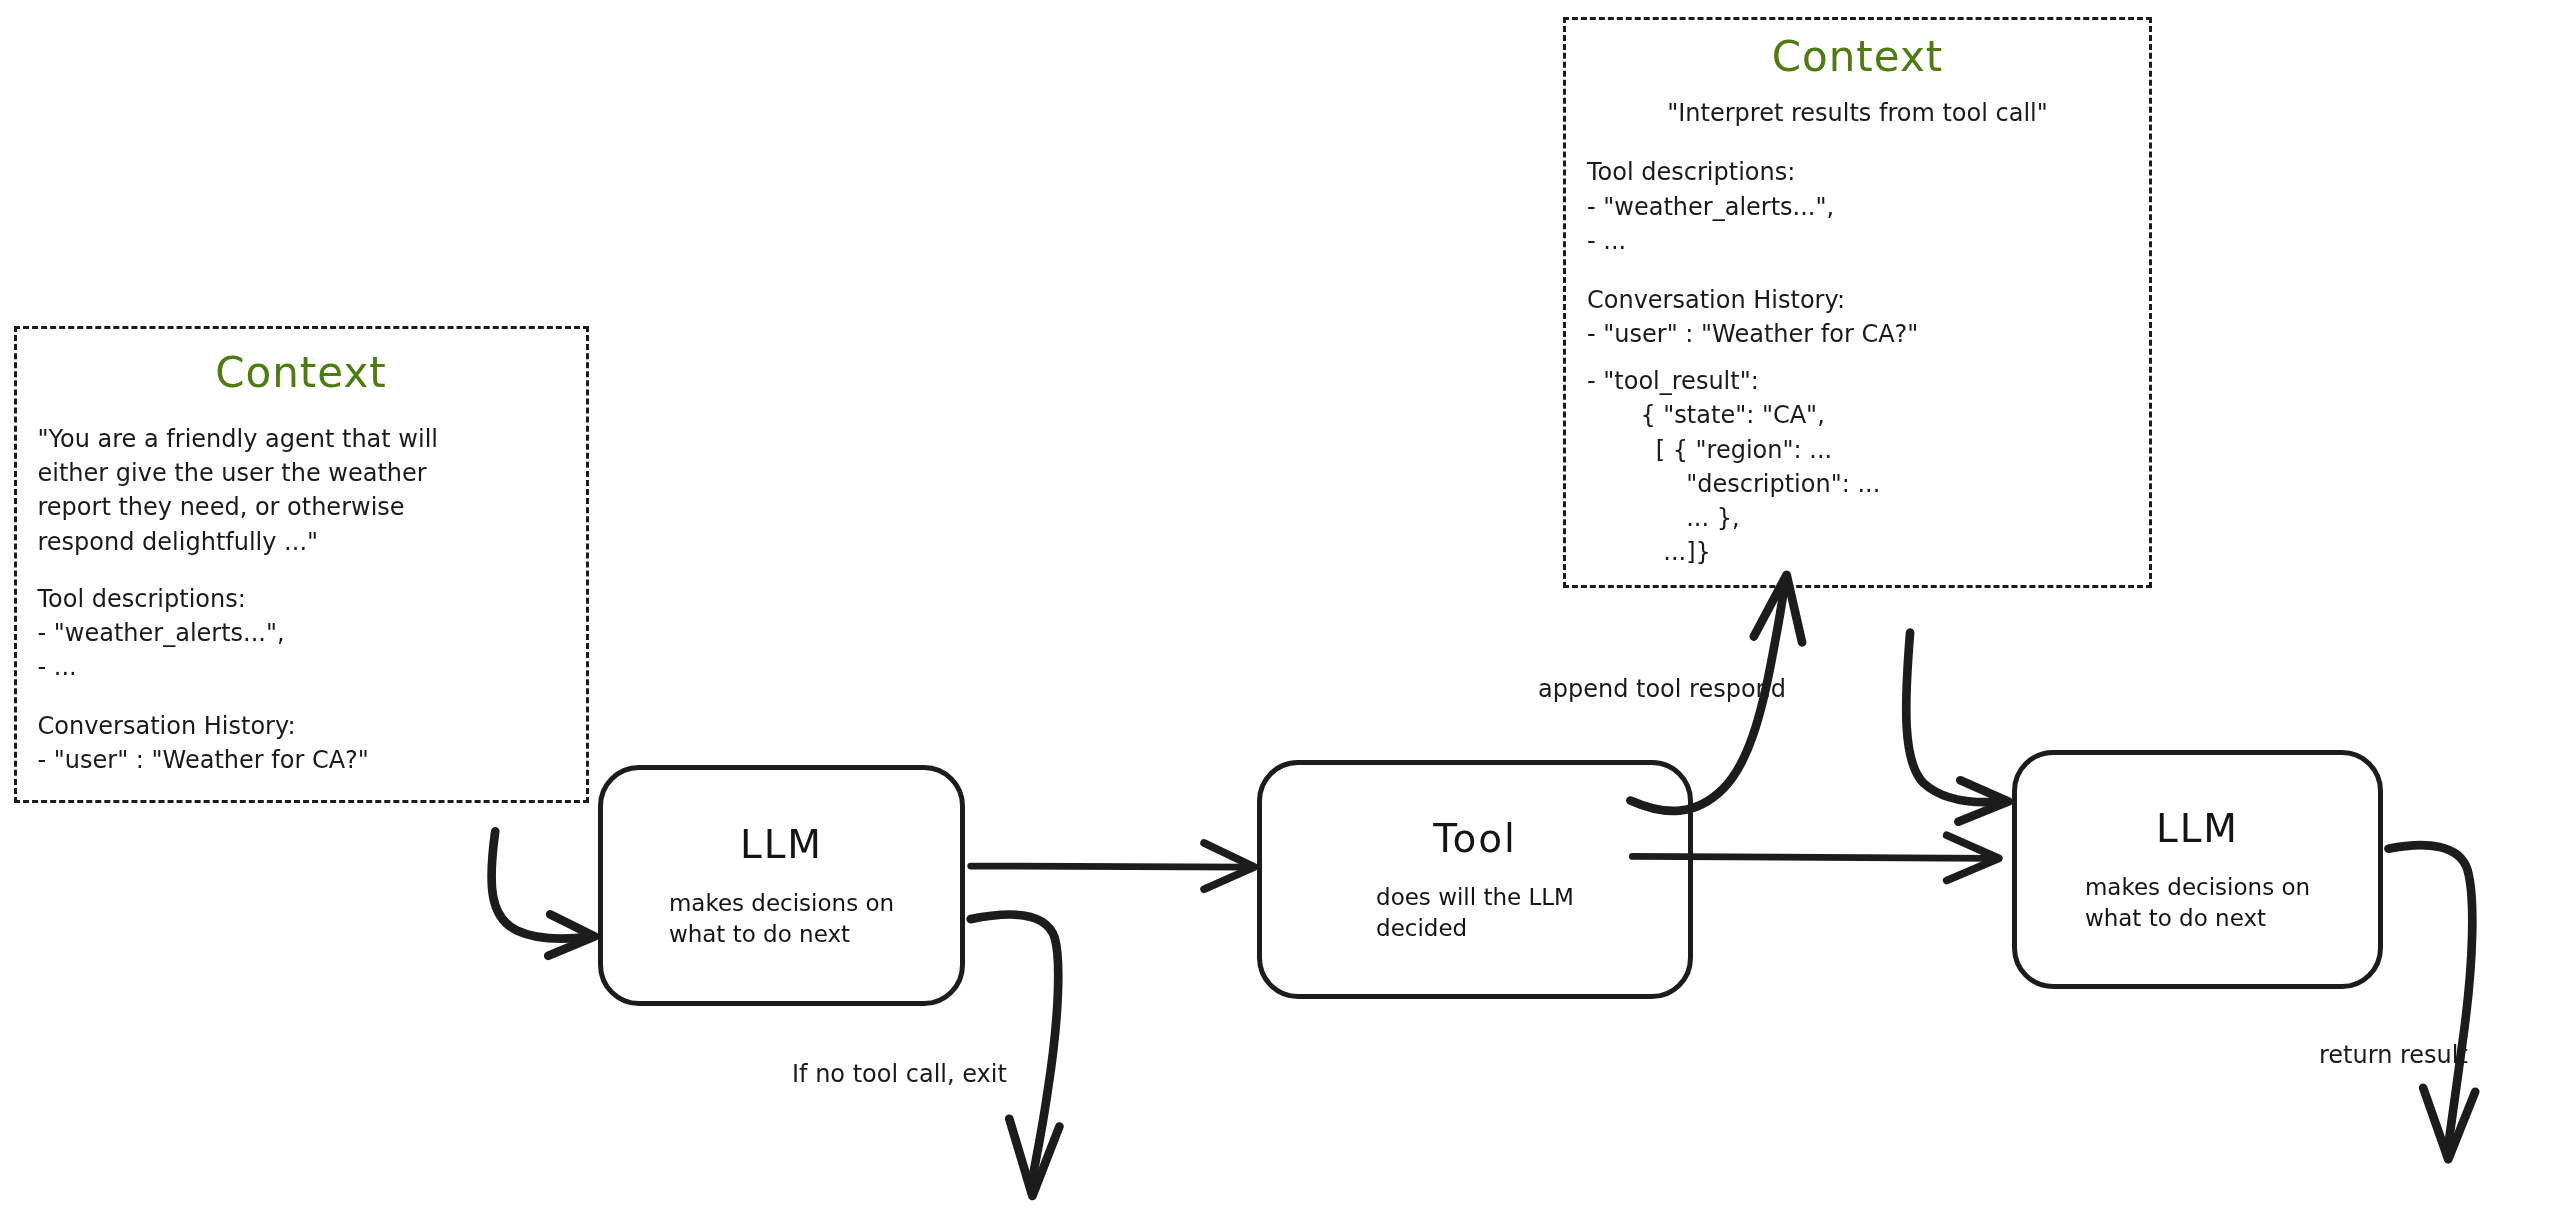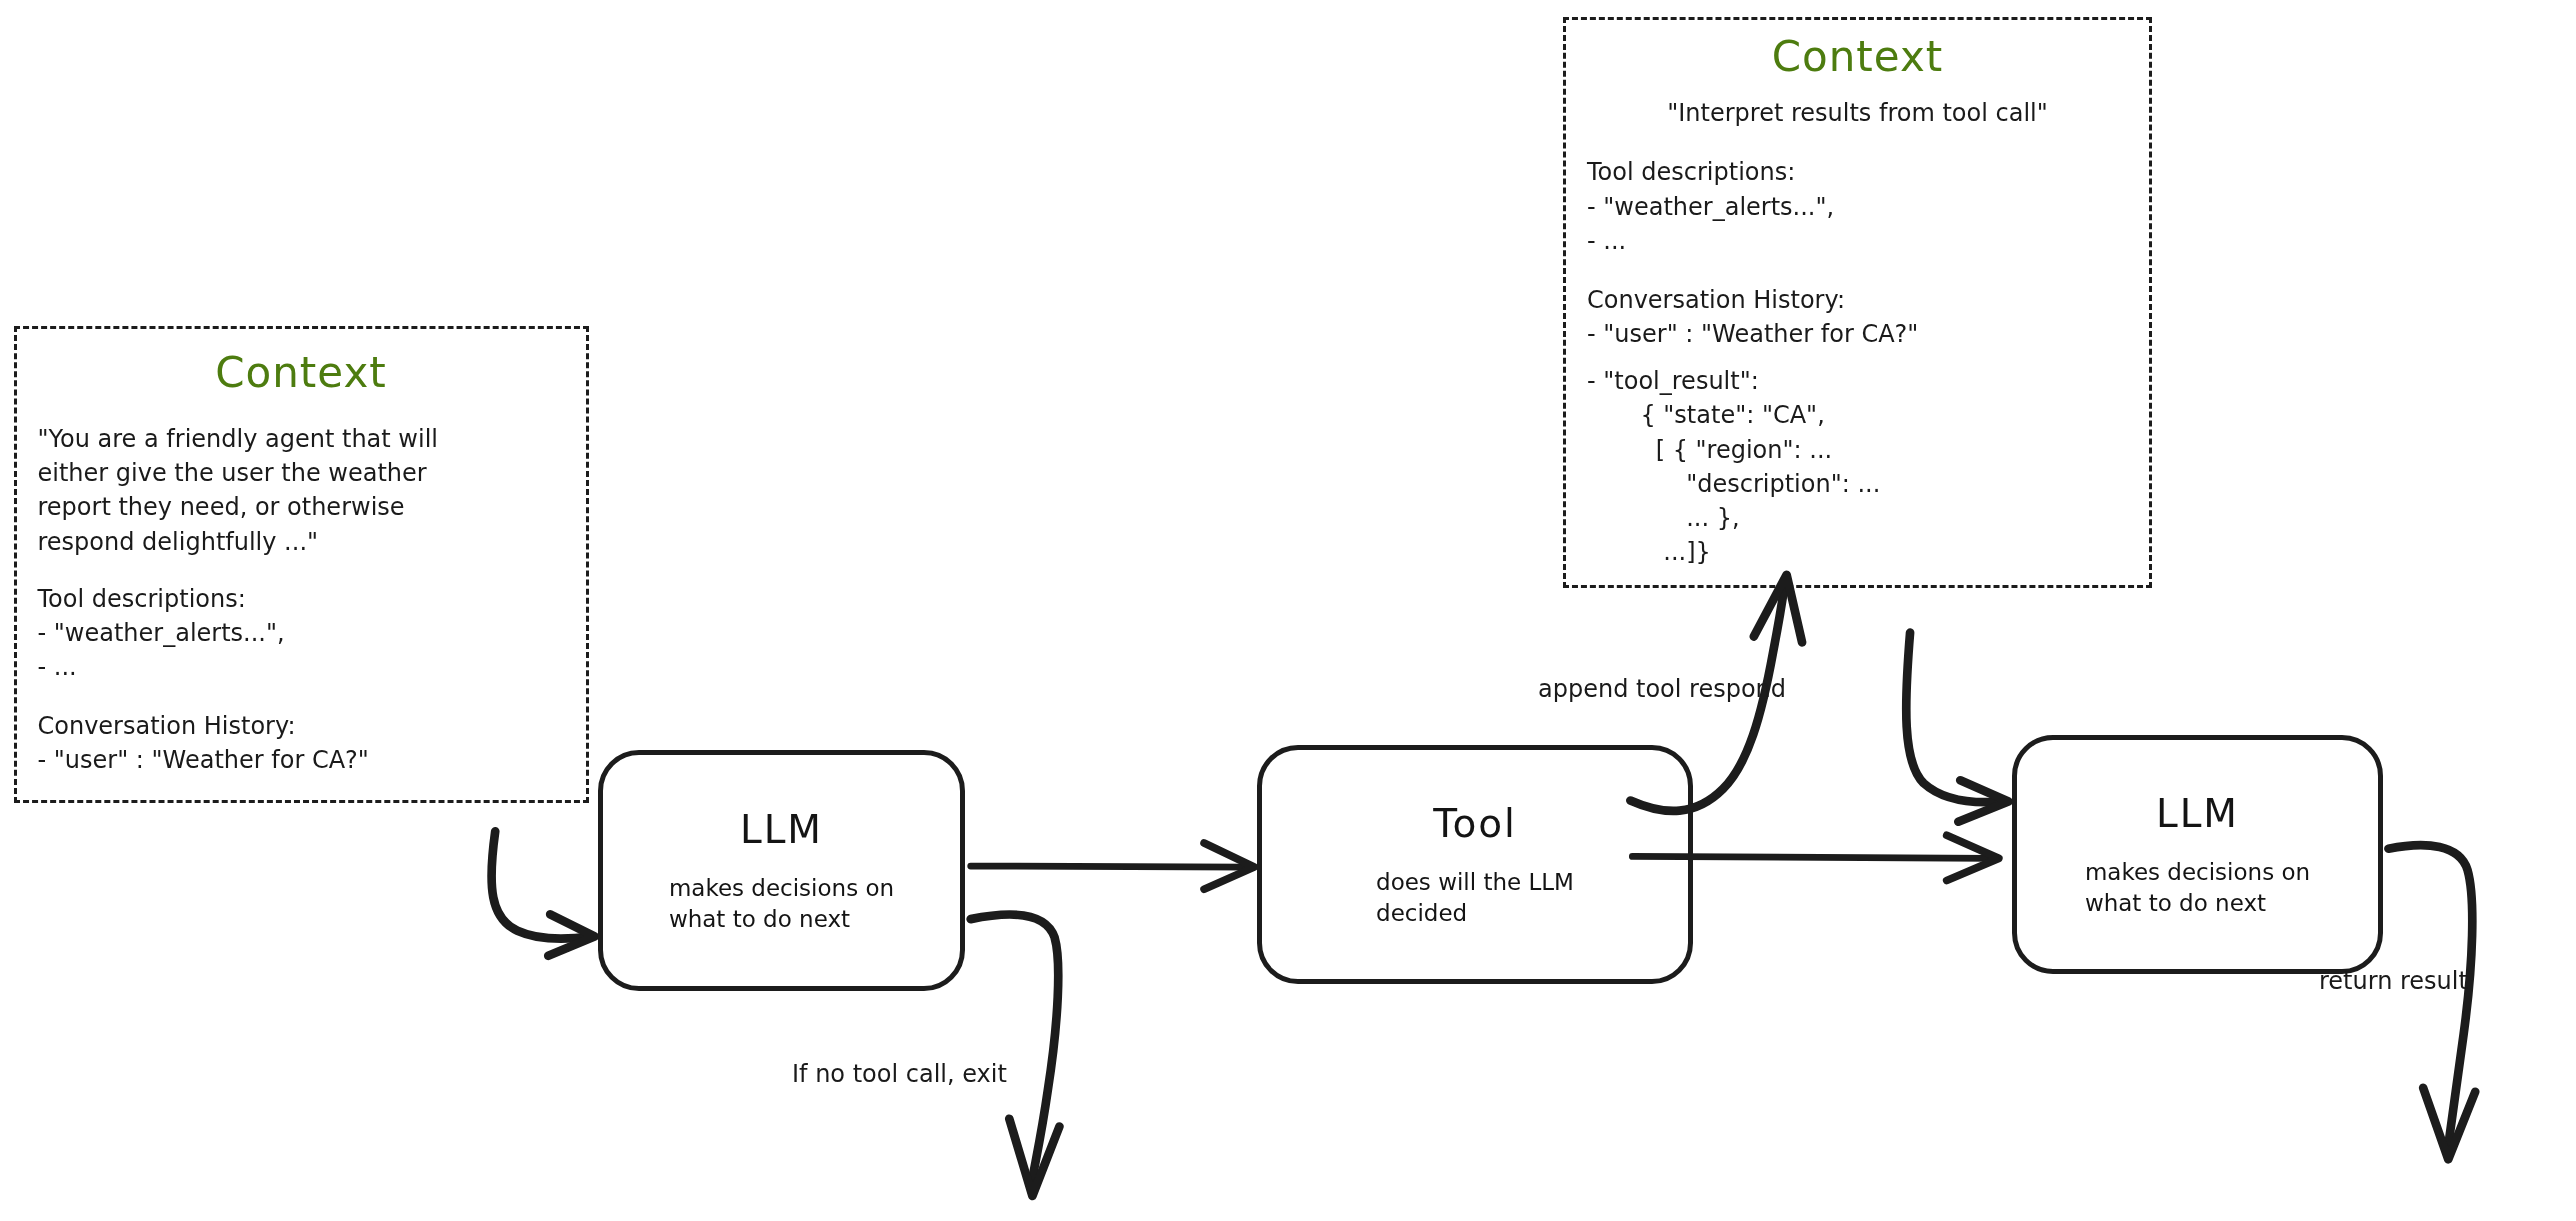--- a/index.html
+++ b/index.html
@@ -52,20 +52,21 @@
   .node {
     position: absolute;
     box-sizing: border-box;
     border: 5.8px solid #1c1c1c;
     border-radius: 41px;
     background: #ffffff;
     display: flex;
     flex-direction: column;
     align-items: center;
     justify-content: center;
+    margin-top: 15px;
   }
   .node-title {
     font-family: "DejaVu Sans", sans-serif;
     font-size: 39px;
     color: #141414;
     letter-spacing: 1.9px;
     margin-bottom: 21px;
   }
   .node-sub {
     font-family: "DejaVu Sans", sans-serif;
@@ -173,16 +174,16 @@
         <path d="M 2476,880 C 2516,872 2550,876 2558,902 C 2566,930 2564,998 2554,1072 C 2548,1118 2542,1160 2538,1188"></path>
         <path d="M 2512,1128 L 2538,1202 L 2566,1132" stroke-width="9"></path>
       </g>
     </g>
   </svg>
 
   <div class="edge-label" style="left:792px; top:1032px;margin-top:28px;">If no tool call, exit</div>
 
   <div class="edge-label" style="left:1538px; top:675px;">append tool respond</div>
 
-  <div class="edge-label" style="left:2319px; top:967px;">return result</div>
+  <div class="edge-label" style="left:2319px; top:1041px;">return result</div>
 
 </div>
 
 
 </body></html>

